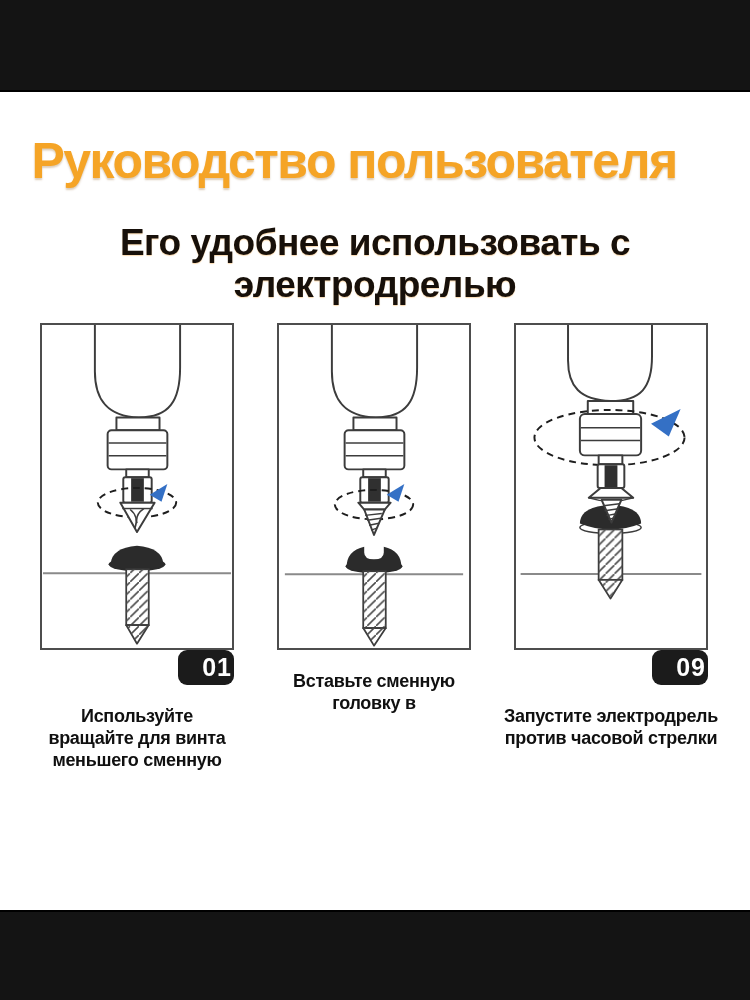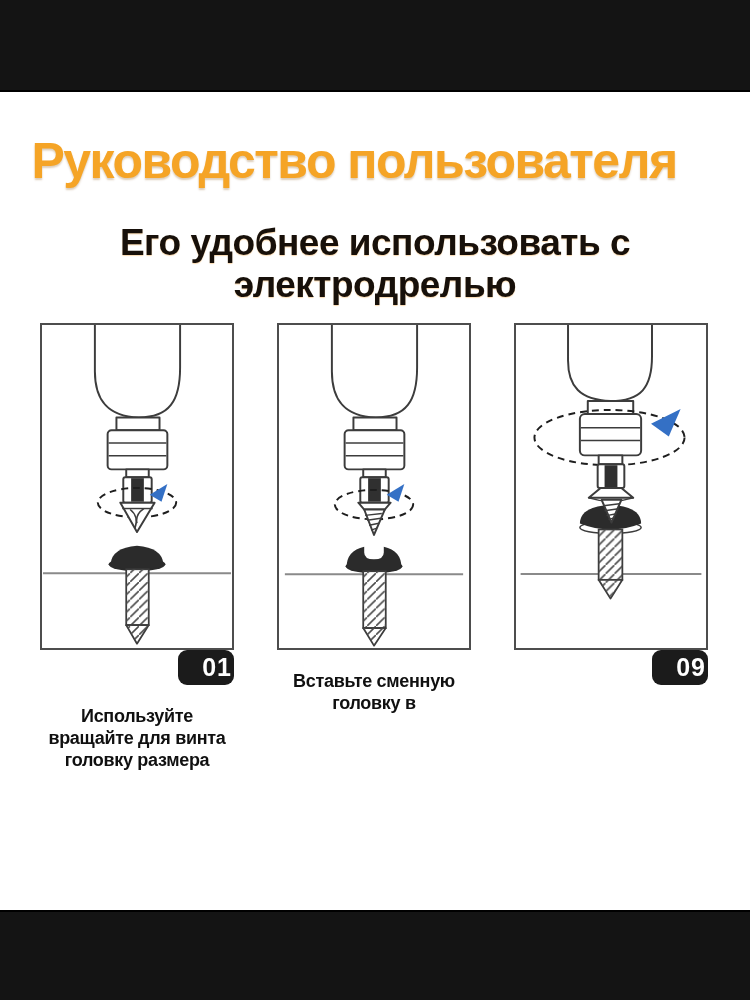--- a/index.html
+++ b/index.html
@@ -82,21 +82,21 @@
           <polygon points="86,305 109,305 97,324" fill="url(#hatch)"></polygon>
         </g>
       </svg>
     </div>
     <div class="badge-row">
       <span class="badge">01</span>
     </div>
     <div class="caption">
       <div>Используйте</div>
       <div>вращайте для винта</div>
-      <div>головку размера</div>
+      <div>меньшего сменную</div>
     </div>
   </div>
 
   <div class="col">
     <div class="panel">
       <svg viewBox="0 0 194 327">
         <g>
           <path class="stroke" d="M54,-2 L54,46 C54,74 66,92 99,93 C130,93 141,76 141,42 L141,-2"></path>
           <rect class="stroke" x="76" y="93" width="44" height="13"></rect>
           <rect class="stroke" x="67" y="106" width="61" height="40" rx="4"></rect>
@@ -167,16 +167,18 @@
           <rect x="83" y="207" width="24" height="51" fill="url(#hatch)"></rect>
           <polygon points="83,258 107,258 95,277" fill="#fff" stroke="#3c3c3c" stroke-width="1.8" stroke-linejoin="round"></polygon>
           <polygon points="83,258 107,258 95,277" fill="url(#hatch)"></polygon>
         </g>
       </svg>
     </div>
     <div class="badge-row">
       <span class="badge">09</span>
     </div>
     <div class="caption">
+      <div>Запустите электродрель</div>
+      <div>против часовой стрелки</div>
     </div>
   </div>
 
 </div>
 
 </body></html>

